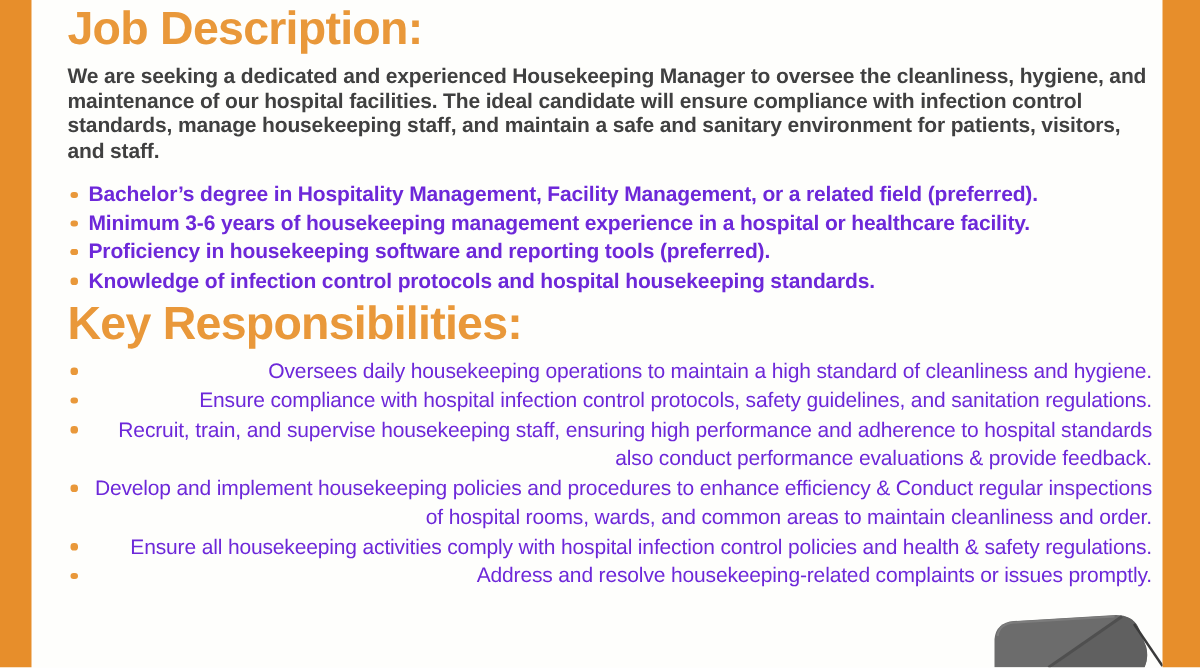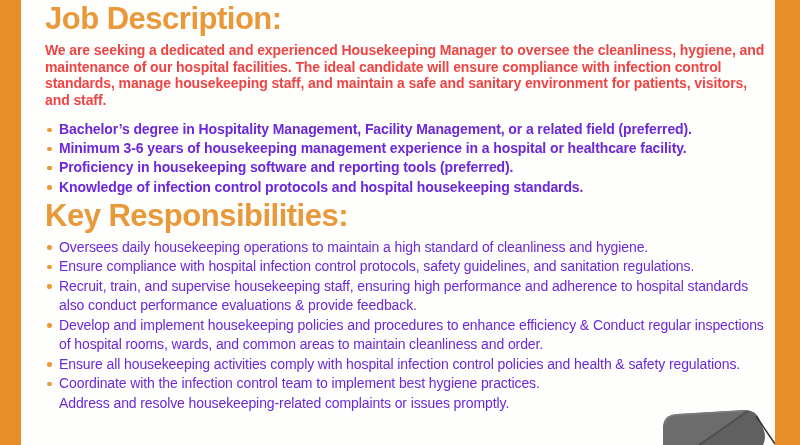--- a/index.html
+++ b/index.html
@@ -28,21 +28,21 @@
     font-size:31px;
     line-height:37px;
     font-weight:700;
     letter-spacing:-0.5px;
   }
   .heading-desc{margin-top:-9px;}
   .heading-req{margin-top:7px;}
   .heading-resp{margin-top:2px;}
   .intro{
     margin:5px 0 12px 0;
-    color:#ef4444;
+    color:#404040;
     font-size:14px;
     line-height:16.5px;
     font-weight:600;
     letter-spacing:-0.1px;
     max-width:725px;
   }
   ul.bullet-list{
     list-style:none;
     margin:4px 0 0 0;
     padding:0 0 0 2px;
@@ -55,20 +55,21 @@
     letter-spacing:-0.1px;
     max-width:715px;
   }
   ul.req-list li{
     font-weight:600;
     line-height:19.2px;
   }
   ul.resp-list li{
     font-weight:400;
     line-height:19.5px;
+    text-align:right;
   }
   .dot{
     position:absolute;
     left:0;top:7.5px;
     width:4.5px;height:4.5px;
     border-radius:50%;
     background:#E9983A;
   }
   .illustration{
     position:absolute;
@@ -100,21 +101,21 @@
     </ul>
 
     <h1 class="section-heading heading-resp">Key Responsibilities:</h1>
 
     <ul class="bullet-list resp-list">
       <li><span class="dot"></span><span>Oversees daily housekeeping operations to maintain a high standard of cleanliness and hygiene.</span></li>
       <li><span class="dot"></span><span>Ensure compliance with hospital infection control protocols, safety guidelines, and sanitation regulations.</span></li>
       <li><span class="dot"></span><span>Recruit, train, and supervise housekeeping staff, ensuring high performance and adherence to hospital standards also conduct performance evaluations &amp; provide feedback.</span></li>
       <li><span class="dot"></span><span>Develop and implement housekeeping policies and procedures to enhance efficiency &amp; Conduct regular inspections of hospital rooms, wards, and common areas to maintain cleanliness and order.</span></li>
       <li><span class="dot"></span><span>Ensure all housekeeping activities comply with hospital infection control policies and health &amp; safety regulations.</span></li>
-      <li><span class="dot"></span><span>Coordinate with the infection control team to implement best hygiene practices.</span></li>
+      <li><span class="dot"></span></li>
       <li><span>Address and resolve housekeeping-related complaints or issues promptly.</span></li>
     </ul>
 
   </div>
 
   <svg class="illustration" viewBox="0 0 120 38" xmlns="http://www.w3.org/2000/svg" aria-hidden="true">
 
     <path d="M 8 38 L 8 19 Q 9 8 21 7 L 89 3 Q 100 3 104 12 L 109 24 Q 111 31 108 38 Z" fill="#6C6C6C"></path>
 
     <path d="M 92 3.5 Q 101 4 104.5 12.5 L 109 24 Q 111 31 108 38 L 46 38 Z" fill="#606060"></path>

